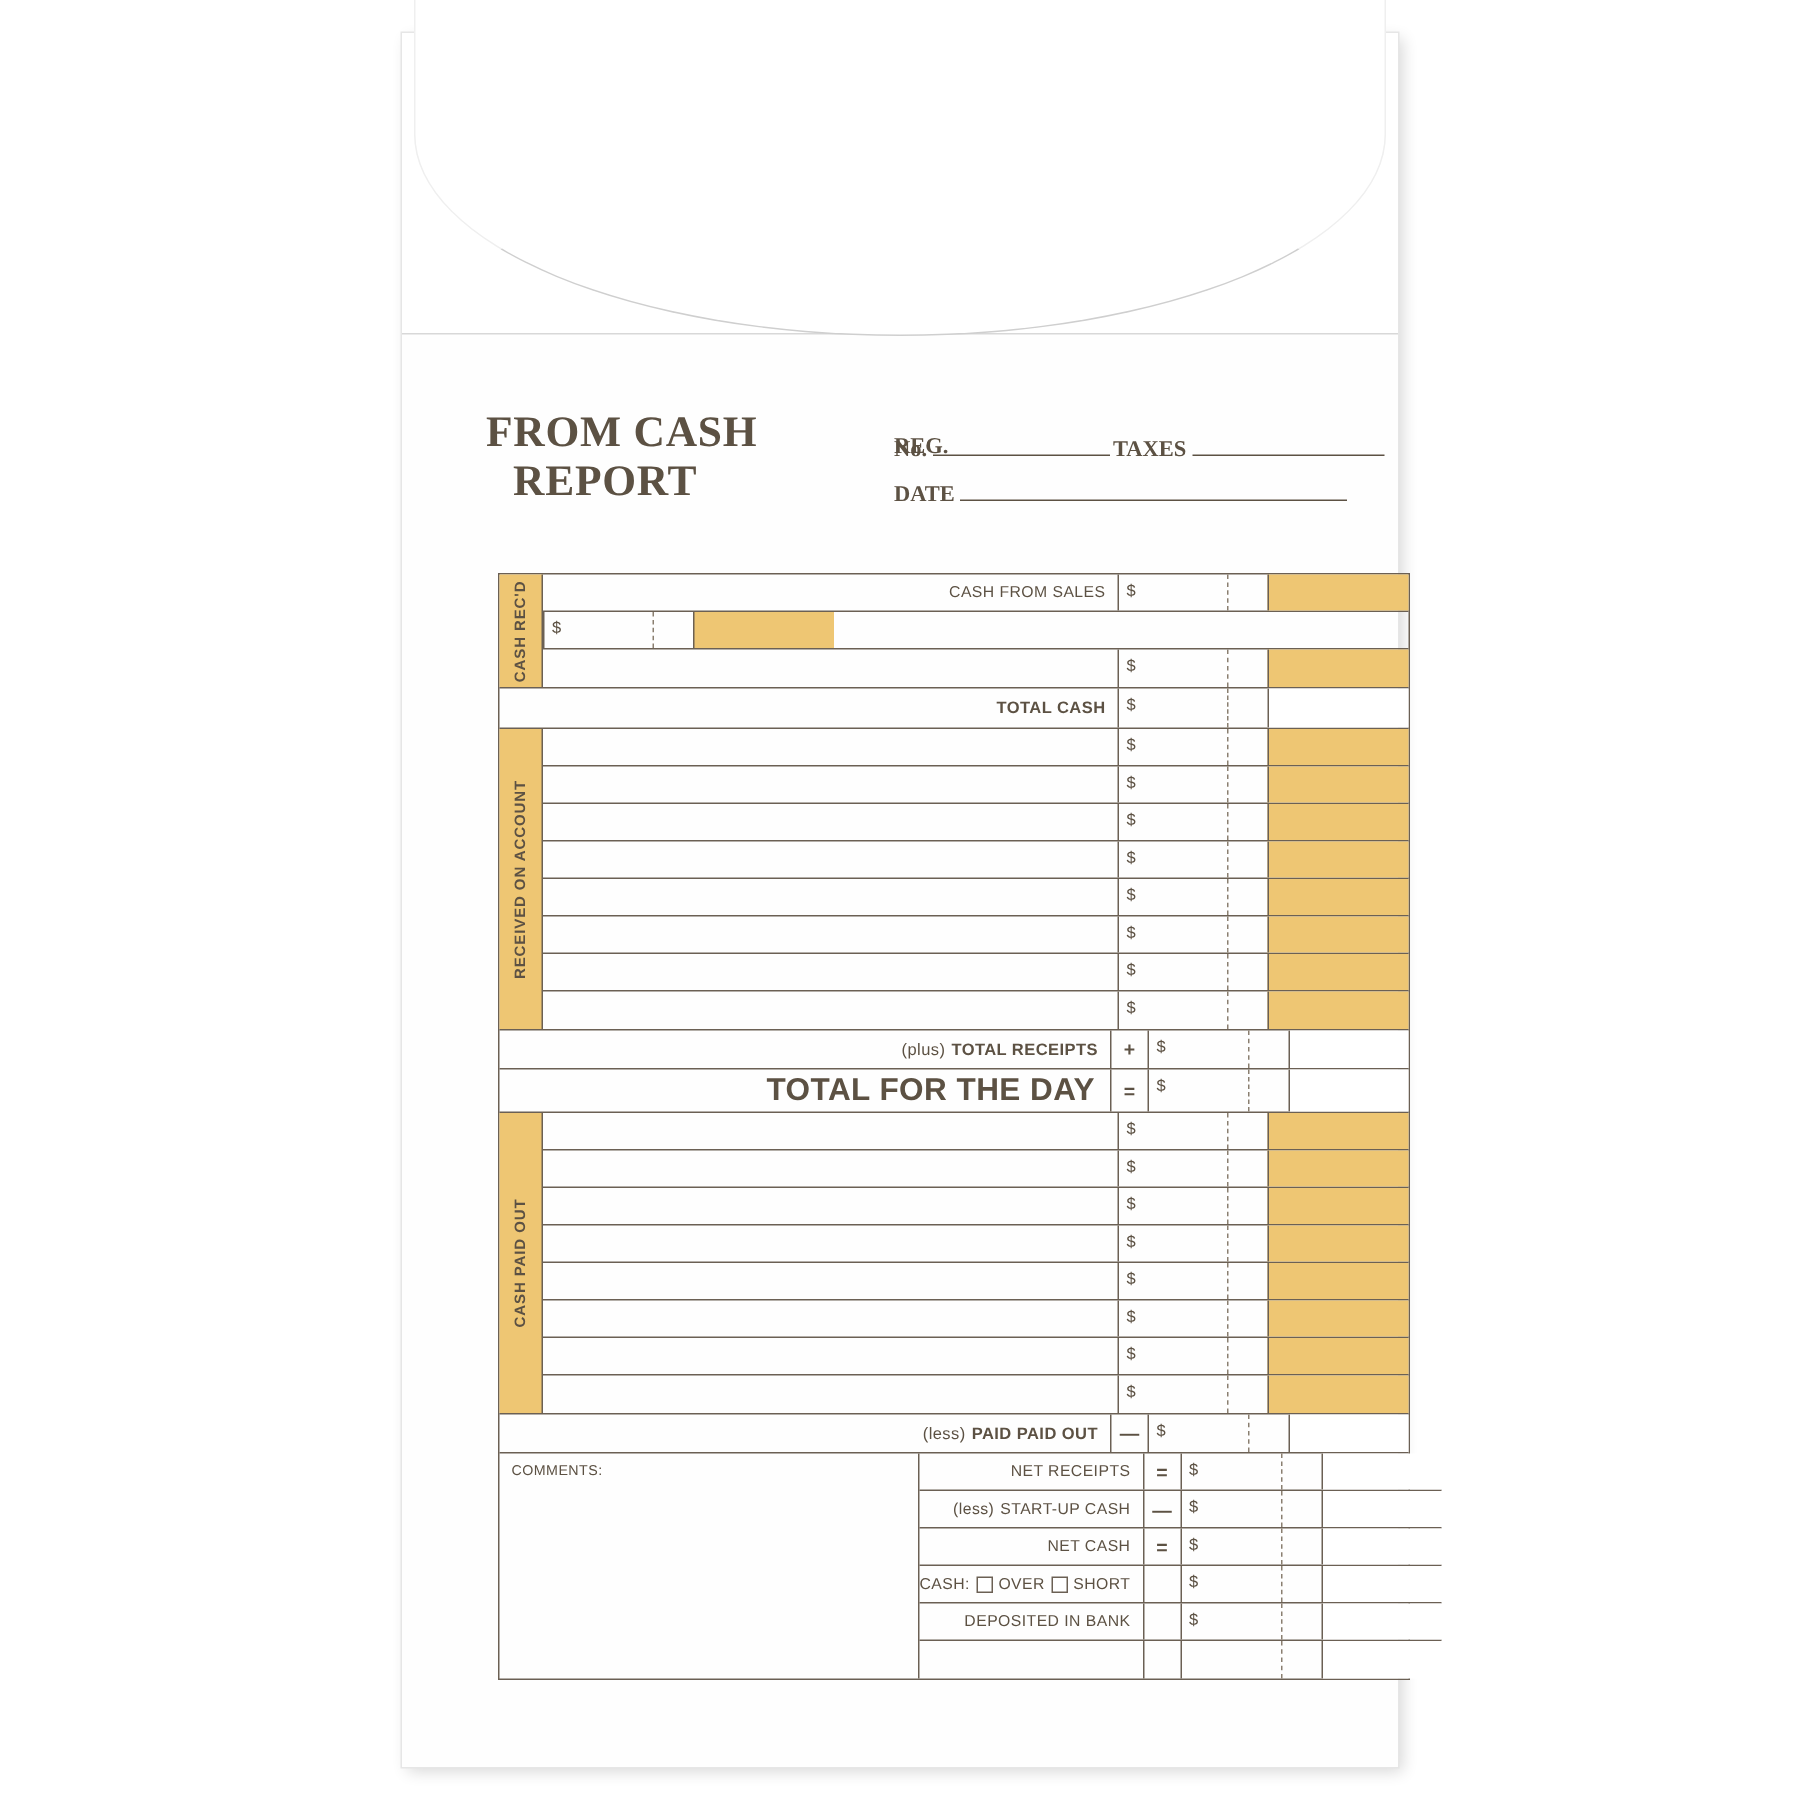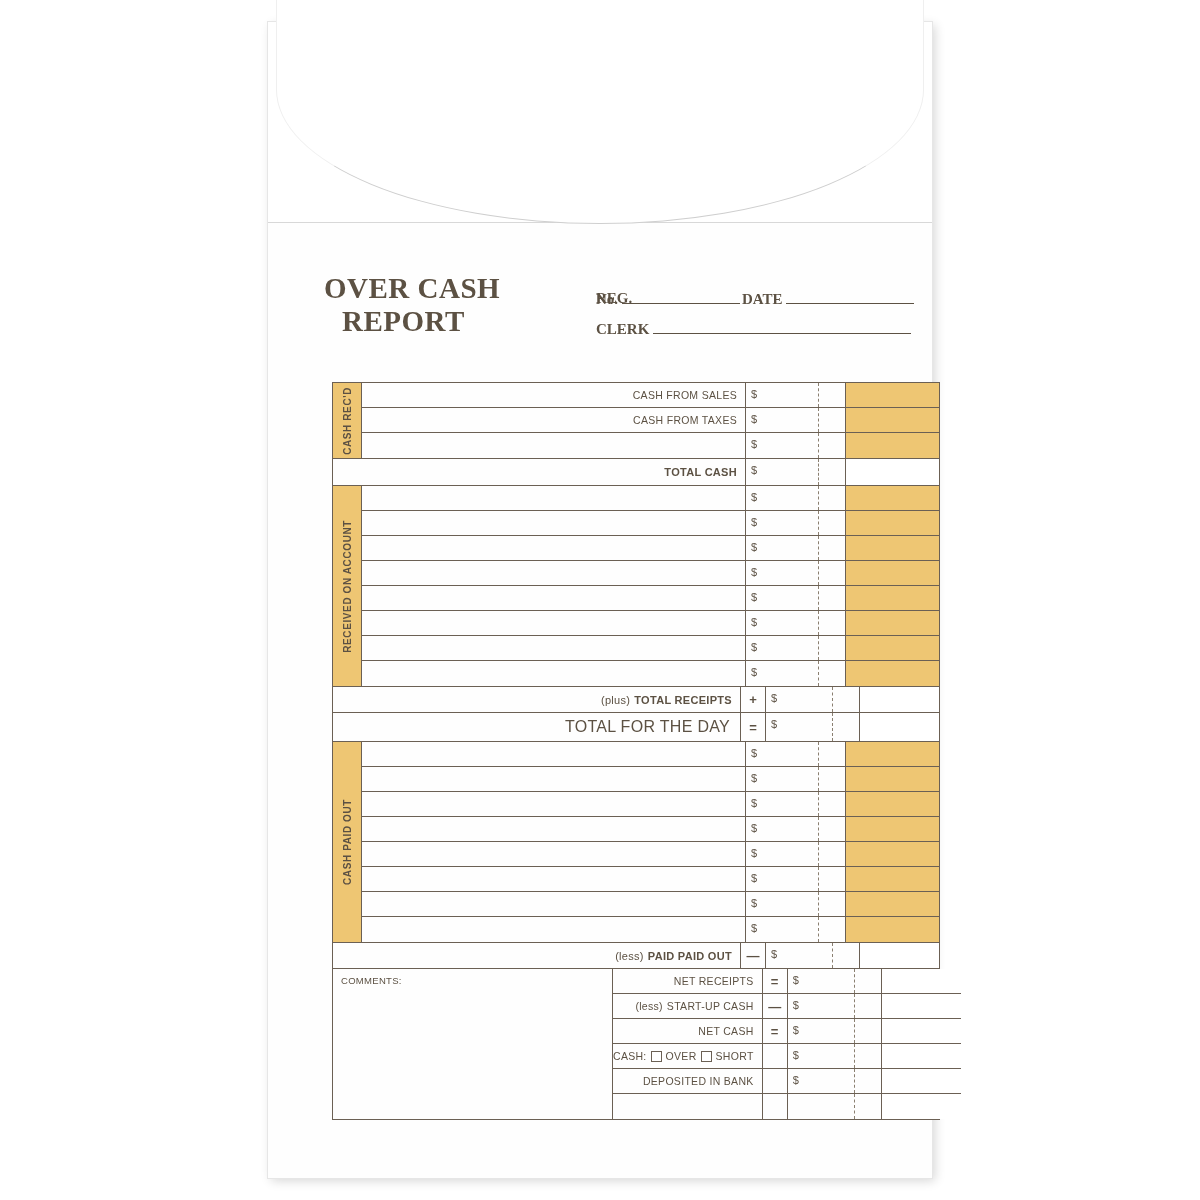--- a/index.html
+++ b/index.html
@@ -185,22 +185,22 @@
     height: 27px;
     border-bottom: 1.5px solid #6b6054;
     box-sizing: border-box;
   }
   .band-title {
     flex: 1 1 auto;
     display: flex;
     align-items: center;
     justify-content: flex-end;
     padding-right: 10px;
-    font-size: 16px;
-    font-weight: normal;
+    font-size: 21px;
+    font-weight: bold;
     letter-spacing: 0.3px;
   }
 
   
   .bottom { display: flex; }
   .comments {
     flex: 0 0 280px;
     border-right: 1px solid #6b6054;
     padding: 6px 0 0 8px;
     font-size: 9.5px;
@@ -224,36 +224,36 @@
 <div id="stage">
 
   <div class="envelope">
 
     <div class="flap">
       <div class="flap-curve"></div>
     </div>
 
     <div class="header">
       <div class="title">
-        <span>OVER CASH</span>
+        <span>FROM CASH</span>
         <span class="l2">REPORT</span>
       </div>
 
       <div class="reg-block">
         <div class="reg-row1">REG.</div>
         <div class="reg-no">
           <span>No.</span>
           <span class="ln" style="width:118px;"></span>
         </div>
         <div class="date-lbl">
+          <span>TAXES</span>
+          <span class="ln" style="width:128px;"></span>
+        </div>
+        <div class="clerk-lbl">
           <span>DATE</span>
-          <span class="ln" style="width:128px;"></span>
-        </div>
-        <div class="clerk-lbl">
-          <span>CLERK</span>
           <span class="ln" style="width:258px;"></span>
         </div>
       </div>
     </div>
 
     <div class="form">
 
       <div class="sec">
         <div class="vlabel">
           <span>CASH REC'D</span>
@@ -261,21 +261,20 @@
         <div class="rows">
           <div class="row">
             <div class="desc">CASH FROM SALES</div>
             <div class="amt">
               <span class="dollar">$</span>
               <span class="cents"></span>
             </div>
             <div class="fill"></div>
           </div>
           <div class="row">
-            <div class="desc">CASH FROM TAXES</div>
             <div class="amt">
               <span class="dollar">$</span>
               <span class="cents"></span>
             </div>
             <div class="fill"></div>
           </div>
           <div class="row last">
             <div class="desc"></div>
             <div class="amt">
               <span class="dollar">$</span>

